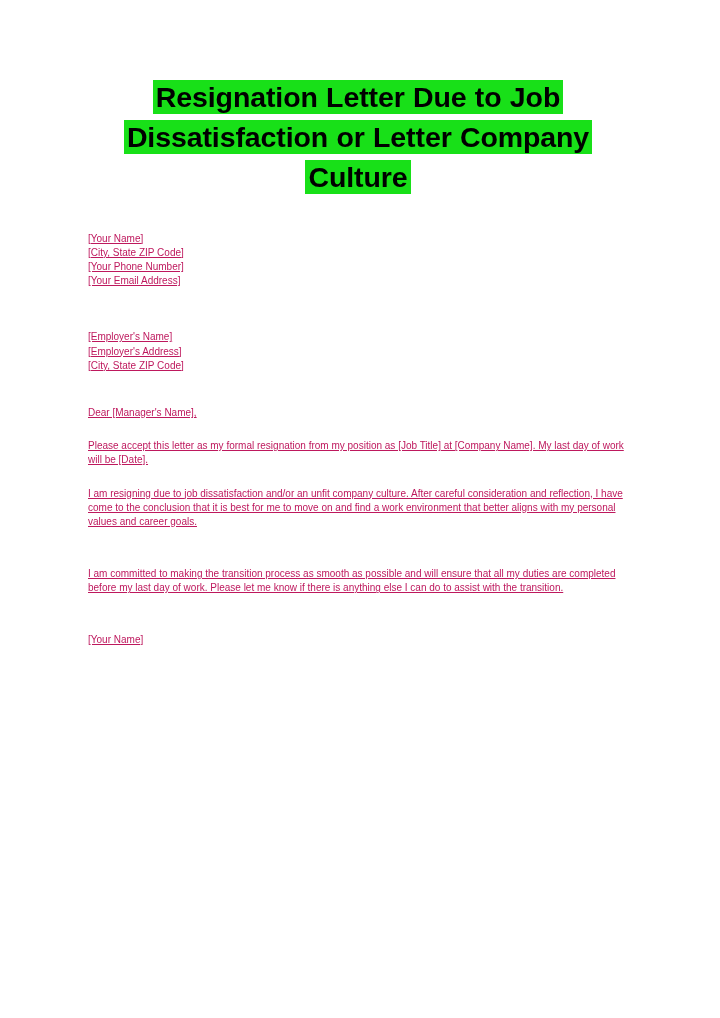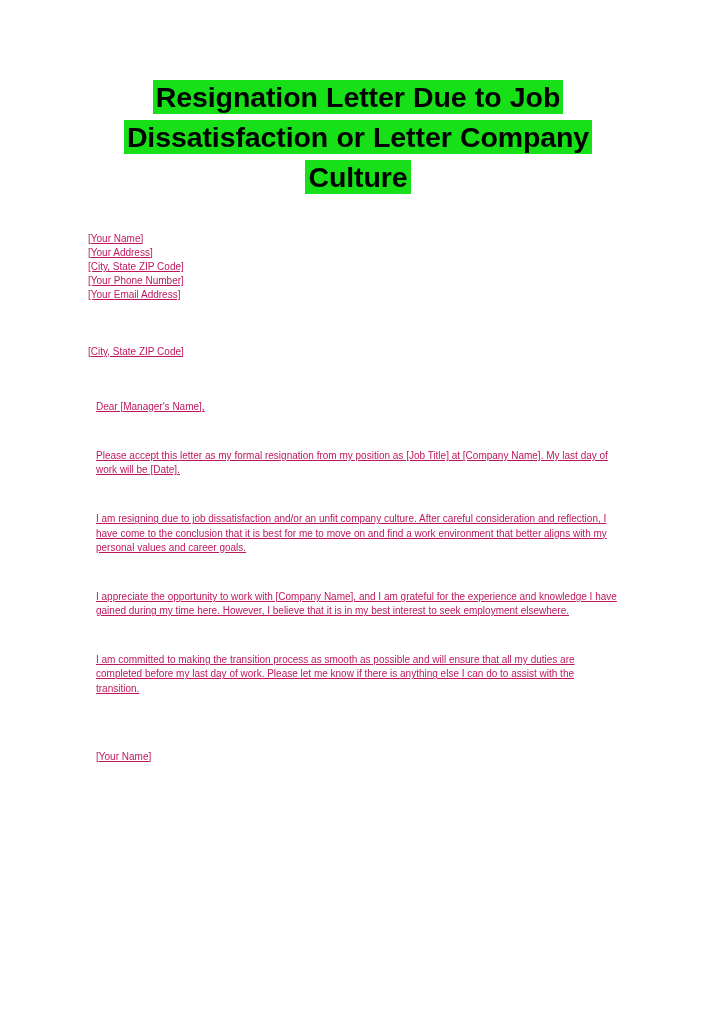--- a/index.html
+++ b/index.html
@@ -60,71 +60,71 @@
   .addr-block .line {
     display: block;
     white-space: nowrap;
   }
 
   .gap-sm { height: 19px; }
   .gap-md { height: 21px; }
   .gap-lg { height: 33px; }
 
   .para {
-    margin: 8px;
+    margin: 0;
     text-align: left;
     max-width: 546px;
   }
 
   .salutation { white-space: nowrap; }
   .sign-name { white-space: nowrap; }
 </style>
 </head>
 <body>
 
 <div class="page">
 
   <div class="title-block">
     <h1 class="doc-title"><span class="hl">Resignation Letter Due to Job</span><br><span class="hl">Dissatisfaction or Letter Company</span><br><span class="hl">Culture</span></h1>
   </div>
 
   <div class="letter">
 
     <div class="addr-block">
       <span class="line">[Your Name]</span>
-      <span class="line">[Your Address]</span>
       <span class="line">[City, State ZIP Code]</span>
       <span class="line">[Your Phone Number]</span>
       <span class="line">[Your Email Address]</span>
     </div>
 
     <div class="gap-md"></div>
 
 
     <div class="gap-md"></div>
 
     <div class="addr-block">
+      <span class="line">[Employer's Name]</span>
+      <span class="line">[Employer's Address]</span>
       <span class="line">[City, State ZIP Code]</span>
     </div>
 
     <div class="gap-lg"></div>
 
     <p class="para salutation">Dear [Manager's Name],</p>
 
     <div class="gap-sm"></div>
 
     <p class="para">Please accept this letter as my formal resignation from my position as [Job Title] at [Company Name]. My last day of work will be [Date].</p>
 
     <div class="gap-sm"></div>
 
     <p class="para">I am resigning due to job dissatisfaction and/or an unfit company culture. After careful consideration and reflection, I have come to the conclusion that it is best for me to move on and find a work environment that better aligns with my personal values and career goals.</p>
 
     <div class="gap-sm"></div>
 
-    <p class="para">I appreciate the opportunity to work with [Company Name], and I am grateful for the experience and knowledge I have gained during my time here. However, I believe that it is in my best interest to seek employment elsewhere.</p>
 
     <div class="gap-sm"></div>
 
     <p class="para">I am committed to making the transition process as smooth as possible and will ensure that all my duties are completed before my last day of work. Please let me know if there is anything else I can do to assist with the transition.</p>
 
     <div class="gap-sm"></div>
 
 
     <div class="gap-sm"></div>
 

